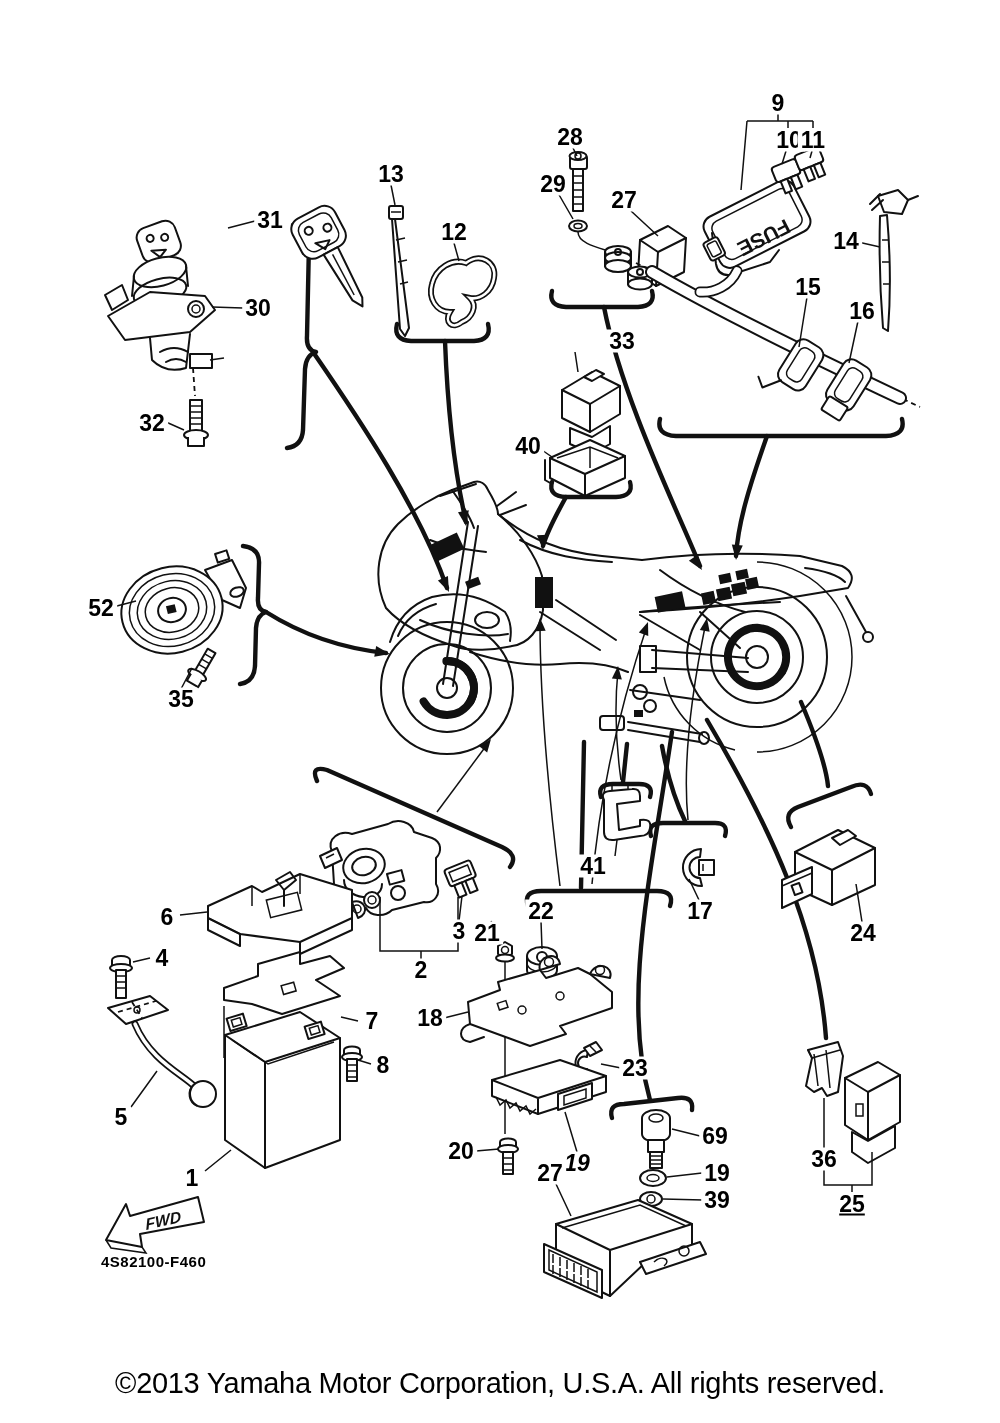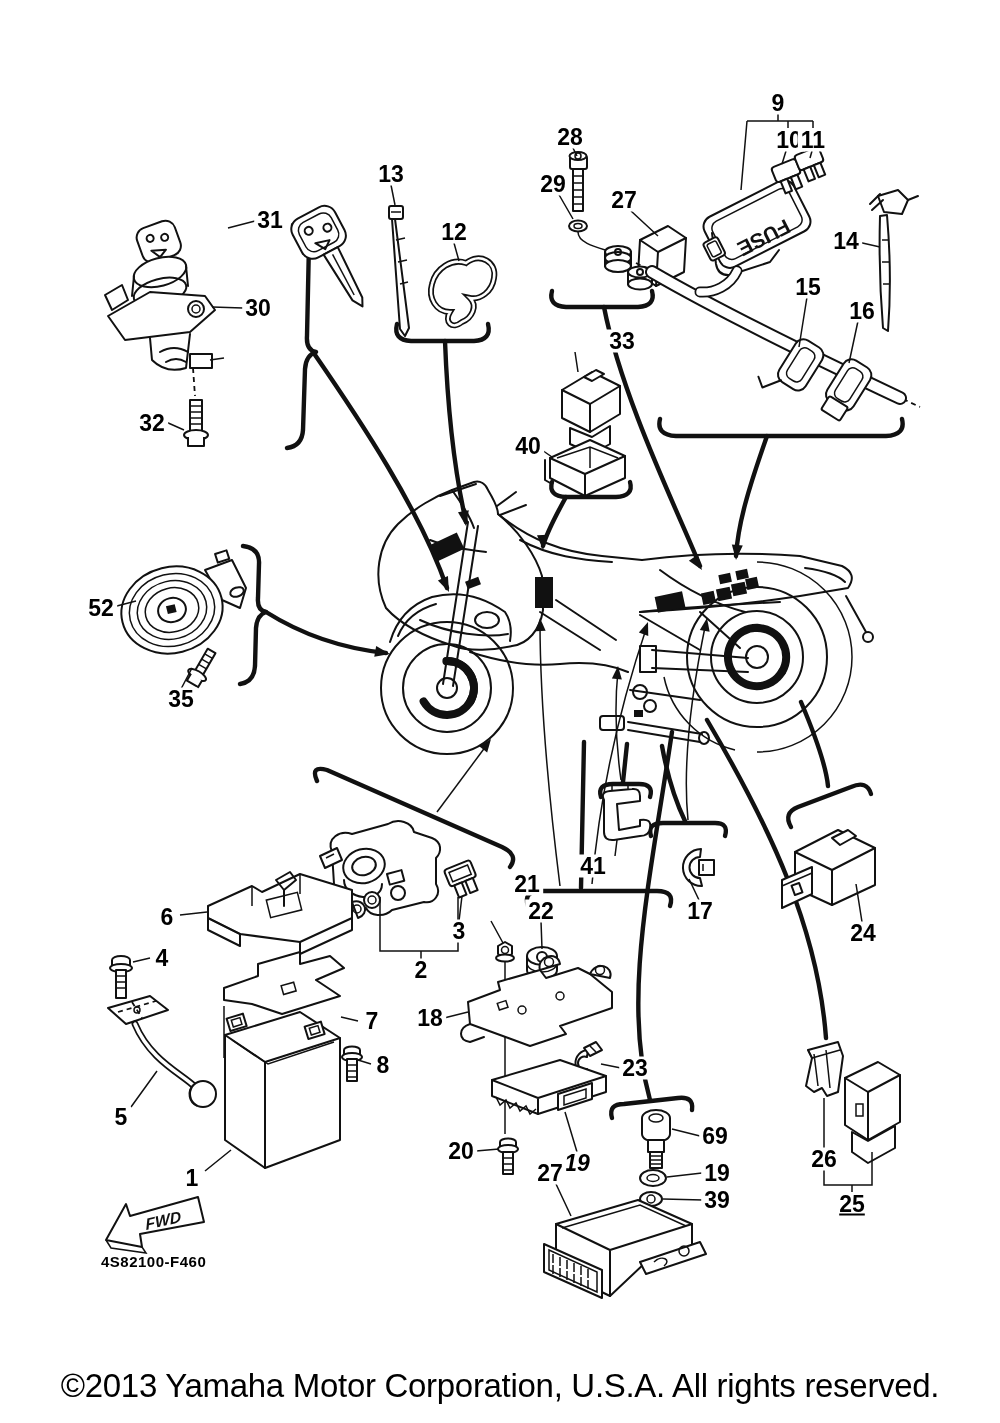--- a/index.html
+++ b/index.html
@@ -3,21 +3,21 @@
 <meta charset="utf-8">
 <style>
   html,body{margin:0;padding:0;background:#fff;}
   .page{position:relative;width:1000px;height:1423px;background:#fff;overflow:hidden;
         font-family:"Liberation Sans", sans-serif;color:#000;}
   svg{position:absolute;left:0;top:0;}
   .callout{position:absolute;transform:translate(-50%,-50%);font-family:"Liberation Sans",sans-serif;
            font-weight:700;font-size:23px;color:#000;background:#fff;padding:0 3px;line-height:1;}
   .diagram-code{position:absolute;left:101px;top:1253px;font-size:15px;font-weight:700;letter-spacing:.5px;}
   .copyright{position:absolute;top:1367px;left:50%;transform:translateX(-50%);white-space:nowrap;
-             font-size:33px;letter-spacing:-0.3px;}
+             font-size:29px;letter-spacing:-0.3px;}
   .ln{stroke:#111;fill:none;stroke-width:2;stroke-linecap:round;stroke-linejoin:round;}
   .thin{stroke:#111;fill:none;stroke-width:1.5;}
   .thick{stroke:#111;fill:none;stroke-width:4.4;stroke-linecap:round;stroke-linejoin:round;}
   .blk{fill:#111;stroke:none;}
   .wht{fill:#fff;stroke:#111;stroke-width:2;stroke-linejoin:round;}
   .dash{stroke:#111;fill:none;stroke-width:1.8;stroke-dasharray:5 4;}
   .fuseText{font-family:"Liberation Sans",sans-serif;font-weight:700;font-size:21px;fill:#111;}
   .fwdText{font-family:"Liberation Sans",sans-serif;font-weight:700;font-style:italic;font-size:16px;fill:#111;}
 </style>
 </head>
@@ -519,26 +519,26 @@
       <div class="callout" style="left: 813px; top: 140px;">11</div>
       <div class="callout" style="left: 454px; top: 232px;">12</div>
       <div class="callout" style="left: 391px; top: 174px;">13</div>
       <div class="callout" style="left: 846px; top: 241px;">14</div>
       <div class="callout" style="left: 808px; top: 287px;">15</div>
       <div class="callout" style="left: 862px; top: 311px;">16</div>
       <div class="callout" style="left: 700px; top: 911px;">17</div>
       <div class="callout" style="left: 430px; top: 1018px;">18</div>
       <div class="callout" style="left: 577px; top: 1163px; font-style: italic;">19</div>
       <div class="callout" style="left: 461px; top: 1151px;">20</div>
-      <div class="callout" style="left: 487px; top: 884px; margin-left: 40px;">21</div>
+      <div class="callout" style="left: 487px; top: 933px;">21</div>
       <div class="callout" style="left: 541px; top: 911px;">22</div>
       <div class="callout" style="left: 635px; top: 1068px;">23</div>
       <div class="callout" style="left: 863px; top: 933px;">24</div>
       <div class="callout" style="left: 852px; top: 1204px; text-decoration: underline;">25</div>
-      <div class="callout" style="left: 824px; top: 1159px;">26</div>
+      <div class="callout" style="left: 824px; top: 1159px;">36</div>
       <div class="callout" style="left: 624px; top: 200px;">27</div>
       <div class="callout" style="left: 570px; top: 137px;">28</div>
       <div class="callout" style="left: 553px; top: 184px;">29</div>
       <div class="callout" style="left: 258px; top: 308px;">30</div>
       <div class="callout" style="left: 270px; top: 220px;">31</div>
       <div class="callout" style="left: 152px; top: 423px;">32</div>
       <div class="callout" style="left: 575px; top: 341px; margin-left: 47px;">33</div>
       <div class="callout" style="left: 101px; top: 608px;">52</div>
       <div class="callout" style="left: 181px; top: 699px;">35</div>
       <div class="callout" style="left: 550px; top: 1173px;">27</div>

